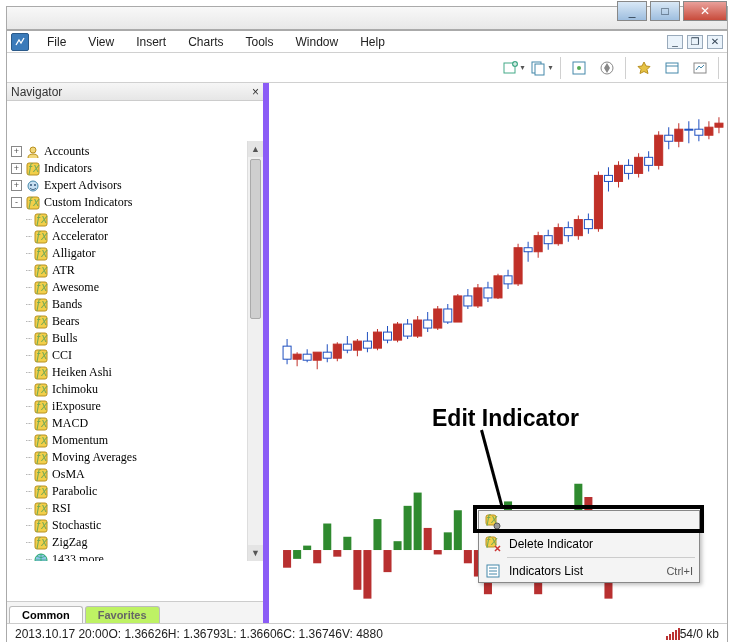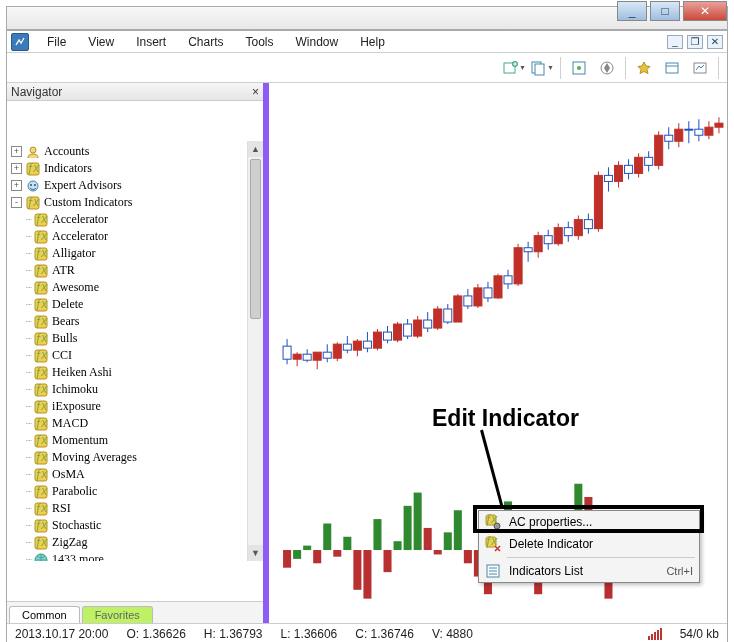--- a/index.html
+++ b/index.html
@@ -41,21 +41,21 @@
 .scrollbar .thumb { position: absolute; left: 2px; right: 2px; top: 18px; height: 160px; background: #cfcfcf; border: 1px solid #aaa; border-radius: 2px; cursor: pointer;}
 
 .tree-row { display: flex; align-items: center; height: 17px; line-height: 17px; white-space: nowrap; padding-left: 2px; }
 .tree-row .expander { width: 11px; height: 11px; border: 1px solid #888; font-size: 9px; line-height: 9px; text-align: center; margin-right: 3px; color: #555; background: #fff; cursor: pointer; font-family: Arial;}
 .tree-row .dots { color: #999; font-family: monospace; font-size: 10px; letter-spacing: -1px; margin-right: 2px; user-select: none; }
 .tree-row .ticon { width: 16px; height: 14px; margin-right: 3px; display: flex; align-items: center; justify-content: center; }
 .tree-row .ticon svg { width: 14px; height: 14px; }
 .tree-row .lbl { color: #000; font-family: Liberation Serif, serif; }
 
 .nav-tabs { height: 22px; border-top: 1px solid #ccc; display: flex; align-items: flex-end; background: #f4f4f4; }
-.nav-tabs .tab { padding: 2px 12px; border: 1px solid #bbb; border-bottom: none; background: #fff; font-size: 11px; margin-left: 2px; border-radius: 3px 3px 0 0; cursor: pointer; }
+.nav-tabs .tab { padding: 2px 12px; border: 1px solid #bbb; border-bottom: none; background: #fff; font-size: 11px; margin-left: 2px; border-radius: 3px 3px 0 0; cursor: pointer; font-weight: bold; }
 .nav-tabs .tab.inactive { background: #bef264; color: #666; }
 
 
 .chart { flex: 1; position: relative; background: #fff; }
 .chart svg { position: absolute; inset: 0; }
 
 
 .annot-label { position: absolute; left: 432px; top: 405px; font-size: 23px; font-weight: bold; font-family: Arial; color: #000; }
 .annot-line { position: absolute; left: 480px; top: 430px; width: 3px; height: 80px; background: #000; transform: rotate(-15deg); transform-origin: top; }
 
@@ -63,21 +63,21 @@
 .ctxmenu { position: absolute; left: 478px; top: 510px; width: 222px; background: #f4f4f4; border: 1px solid #888; box-shadow: 2px 2px 4px rgba(0,0,0,0.25); }
 .ctx-item { height: 22px; display: flex; align-items: center; padding: 0 6px 0 4px; cursor: pointer; }
 .ctx-item .cicon { width: 20px; height: 18px; display: flex; align-items: center; justify-content: center; margin-right: 6px; }
 .ctx-item .cicon svg { width: 16px; height: 16px; }
 .ctx-item .clabel { flex: 1; font-size: 12px; }
 .ctx-item .short { color: #555; font-size: 11px; }
 .ctx-sep { height: 1px; background: #ccc; margin: 2px 4px 2px 28px; }
 .ctx-highlight { position: absolute; left: 473px; top: 505px; width: 231px; height: 28px; border: 4px solid #000; pointer-events: none; }
 
 
-.status { height: 20px; border-top: 1px solid #ccc; display: flex; align-items: center; padding: 0 8px; font-size: 11px; color: #222; gap: 18px; }
+.status { height: 20px; border-top: 1px solid #ccc; display: flex; align-items: center; padding: 0 8px; font-size: 11px; color: #222; }
 .status .filler { flex: 1; }
 .status .bars { display: flex; gap: 1px; align-items: flex-end; height: 12px; }
 .status .bars div { width: 2px; background: #b33; }
 
 </style>
 </head>
 <body>
 
 <div class="titlebar">
   <div class="win-controls">
@@ -268,21 +268,21 @@
               <span class="lbl">Awesome</span>
             </div>
             <div class="tree-row">
               <span class="dots">&nbsp;&nbsp;&nbsp;┈</span>
               <span class="ticon">
                 <svg viewBox="0 0 14 14">
                   <rect x="1" y="1" width="12" height="12" rx="2" fill="#f2cf4a" stroke="#b89020"></rect>
                   <text x="7" y="10" font-size="8" font-style="italic" font-family="serif" text-anchor="middle" fill="#7a5">ƒх</text>
                 </svg>
               </span>
-              <span class="lbl">Delete</span>
+              <span class="lbl">Bands</span>
             </div>
             <div class="tree-row">
               <span class="dots">&nbsp;&nbsp;&nbsp;┈</span>
               <span class="ticon">
                 <svg viewBox="0 0 14 14">
                   <rect x="1" y="1" width="12" height="12" rx="2" fill="#f2cf4a" stroke="#b89020"></rect>
                   <text x="7" y="10" font-size="8" font-style="italic" font-family="serif" text-anchor="middle" fill="#7a5">ƒх</text>
                 </svg>
               </span>
               <span class="lbl">Bears</span>
@@ -608,21 +608,20 @@
 
 <div class="ctxmenu" id="ctxmenu">
     <div class="ctx-item">
       <span class="cicon">
         <svg viewBox="0 0 16 16">
           <rect x="1" y="1" width="10" height="10" rx="2" fill="#f2cf4a" stroke="#b89020"></rect>
           <text x="6" y="9" font-size="7" font-style="italic" font-family="serif" text-anchor="middle" fill="#7a5">ƒх</text>
           <circle cx="12" cy="12" r="3" fill="#999" stroke="#555"></circle>
         </svg>
       </span>
-      <span class="clabel">AC properties...</span>
       </div>
     <div class="ctx-item">
       <span class="cicon">
         <svg viewBox="0 0 16 16">
           <rect x="1" y="1" width="10" height="10" rx="2" fill="#f2cf4a" stroke="#b89020"></rect>
           <text x="6" y="9" font-size="7" font-style="italic" font-family="serif" text-anchor="middle" fill="#7a5">ƒх</text>
           <path d="M10 10l5 5M15 10l-5 5" stroke="#c33" stroke-width="1.5"></path>
         </svg>
       </span>
       <span class="clabel">Delete Indicator</span>

